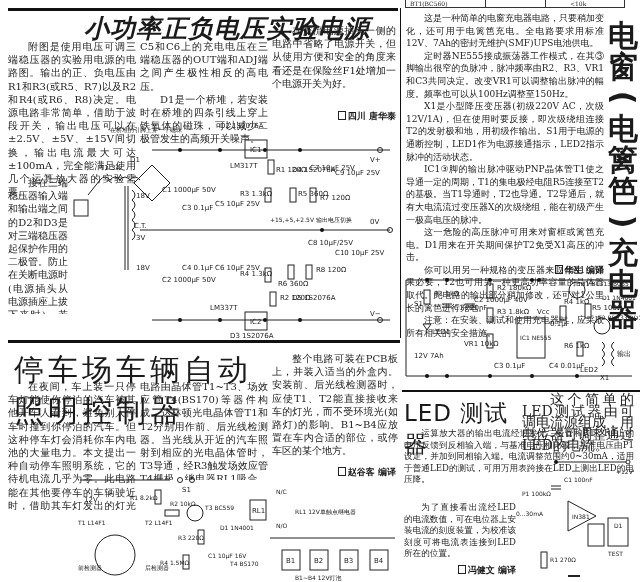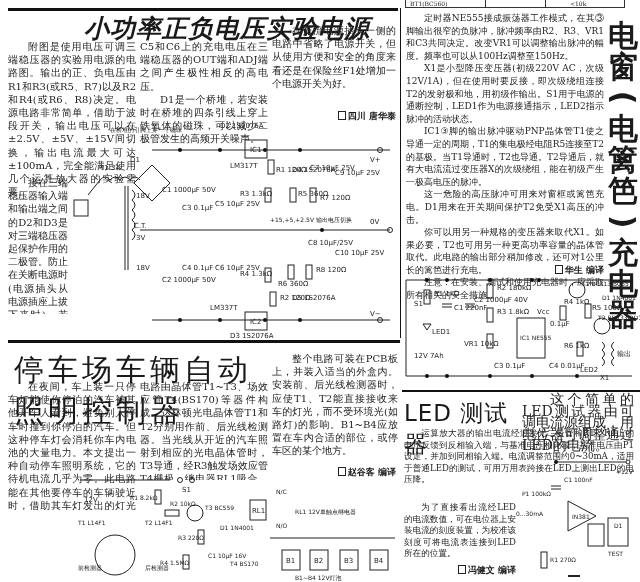--- a/index.html
+++ b/index.html
@@ -125,20 +125,21 @@
     <text x="300" y="42">V+</text>
   <circle cx="320" cy="110" r="2.5"></circle>
     <text x="300" y="104">0V</text>
   <circle cx="310" cy="200" r="2.5"></circle>
     <text x="300" y="196">V−</text>
 </svg>
 
 <div class="abs hr" style="left:400px;top:8px;width:1px;height:330px;"></div>
 
 <div class="abs txt" style="left:406px;top:12px;width:198px;font-size:9px;line-height:12.6px;">
+  <p>这是一种简单的电窗充电器电路，只要稍加变化，还可用于电篱笆充电。全电路要求用标准12V、7Ah的密封无维护(SMF)UPS电池供电。</p>
   <p>定时器NE555接成振荡器工作模式，在其③脚输出很窄的负脉冲，脉冲频率由R2、R3、VR1和C3共同决定。改变VR1可以调整输出脉冲的幅度。频率也可以从100Hz调整至150Hz。</p>
   <p>X1是小型降压变压器(初级220V AC，次级12V/1A)，但在使用时要反接，即次级绕组连接T2的发射极和地，用初级作输出。S1用于电源的通断控制，LED1作为电源接通指示，LED2指示脉冲的活动状态。</p>
   <p>IC1③脚的输出脉冲驱动PNP晶体管T1使之导通一定的周期，T1的集电极经电阻R5连接至T2的基极。当T1导通时，T2也导通。T2导通后，就有大电流流过变压器X的次级绕组，能在初级产生一极高电压的脉冲。</p>
   <p>这一危险的高压脉冲可用来对窗框或篱笆充电。D1用来在开关期间保护T2免受X1高压的冲击。</p>
   <p>你可以用另一种规格的变压器来取代X1。如果必要，T2也可用另一种更高功率容量的晶体管取代。此电路的输出部分稍加修改，还可对1公里长的篱笆进行充电。</p>
   <p>注意：在安装、测试和使用充电器时，应采取所有相关的安全措施。</p>
 </div>
 <div class="abs" style="left:607px;top:20px;width:32px;">
   <div class="title3">电</div>
   <div class="title3">窗</div>

